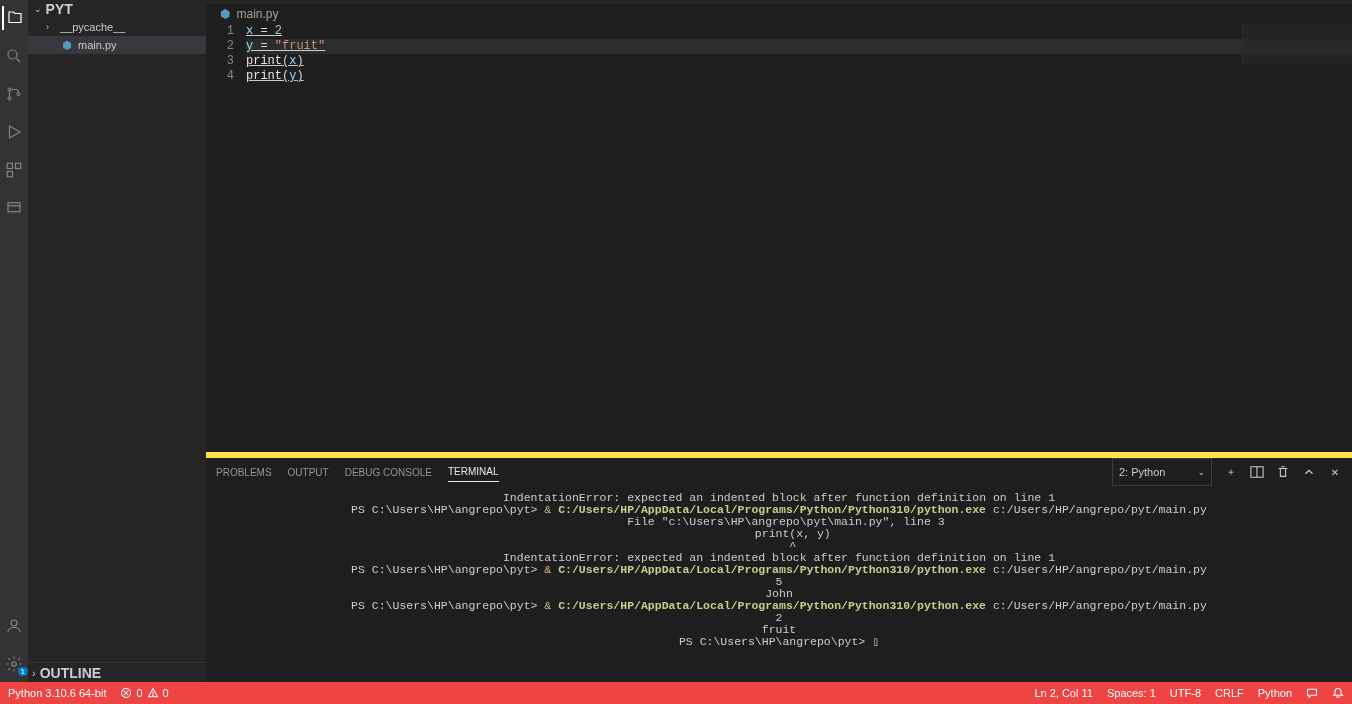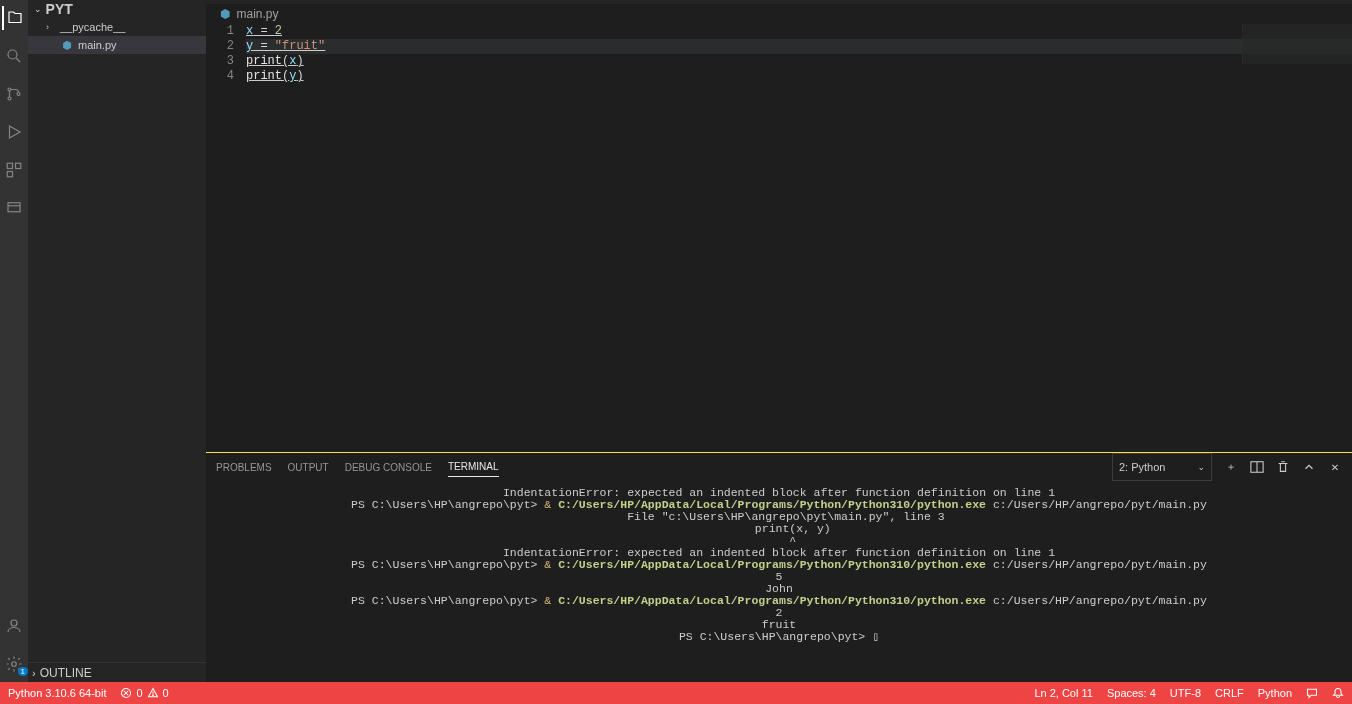--- a/index.html
+++ b/index.html
@@ -140,21 +140,21 @@
   top: 0;
   right: 0;
   width: 110px;
   height: 40px;
   background: rgba(40,40,40,0.6);
   border-left: 1px solid #2a2a2a;
 }
 .panel {
   height: 230px;
   background: #1e1e1e;
-  border-top: 1px solid #fde047;
+  border-top: 6px solid #fde047;
   display: flex;
   flex-direction: column;
 }
 .panel-tabs {
   display: flex;
   align-items: center;
   height: 28px;
   padding: 0 10px;
   gap: 16px;
   font-size: 10px;
@@ -319,21 +319,21 @@
         <span>__pycache__</span>
       </div>
       <div class="tree-item active">
         <span class="chev"></span>
         <span class="icon file-icon-py">⬢</span>
         <span>main.py</span>
       </div>
     </div>
     <div class="sidebar-bottom">
       <span class="chev">›</span>
-      <span style="font-weight:normal;font-size:12px;">OUTLINE</span>
+      <span style="font-weight:bold;font-size:14px;">OUTLINE</span>
     </div>
   </div>
 
   <div class="editor-area">
     <div class="tab-row"></div>
     <div class="breadcrumb">
       <span class="icon file-icon-py">⬢</span>
       <span>main.py</span>
     </div>
     <div class="code-panel">
@@ -406,21 +406,21 @@
           <circle cx="8" cy="11" r="0.5" fill="currentColor"></circle>
         </svg>
       <span>0</span>
     </div>
   </div>
   <div class="status-right">
     <div class="status-item">
         <span>Ln 2, Col 11</span>
       </div>
     <div class="status-item">
-        <span>Spaces: 4</span>
+        <span>Spaces: 1</span>
       </div>
     <div class="status-item">
         <span>UTF-8</span>
       </div>
     <div class="status-item">
         <span>CRLF</span>
       </div>
     <div class="status-item">
         <span>Python</span>
       </div>

